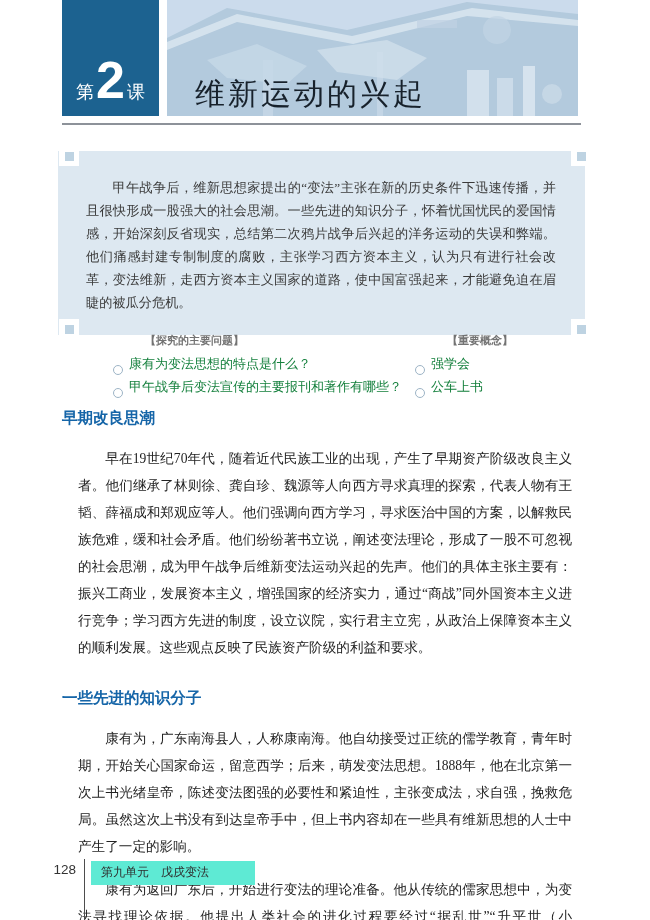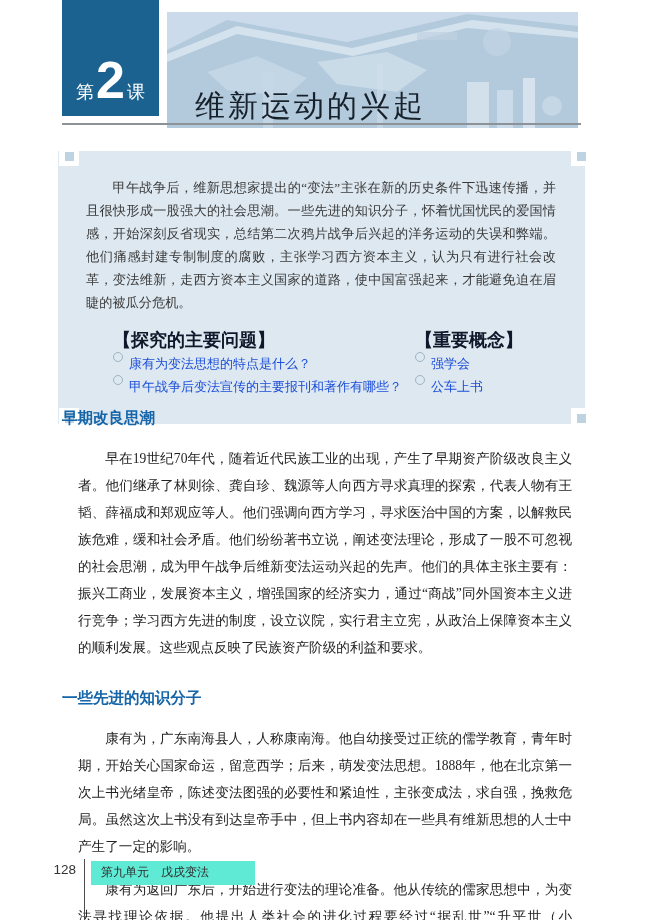--- a/index.html
+++ b/index.html
@@ -11,57 +11,57 @@
   .lesson-box{
     position:absolute;left:62px;top:0;width:97px;height:116px;
     background:#1c6290;color:#fff;
     display:flex;align-items:flex-end;justify-content:center;
     padding-bottom:12px;box-sizing:border-box;
   }
   .lesson-box .inner{display:flex;align-items:baseline;font-family:"Liberation Sans",sans-serif;}
   .lesson-prefix,.lesson-suffix{font-size:18px;}
   .lesson-number{font-size:52px;font-weight:bold;line-height:0.85;margin:0 2px;}
   .header-band{
-    position:absolute;left:167px;top:12px;width:411px;height:116px;
+    position:absolute;left:167px;top:0;width:411px;height:116px;
     background:#b3cadd;overflow:hidden;
   }
   .header-band svg{position:absolute;left:0;top:0;}
   .lesson-title{
     position:absolute;left:28px;top:74px;
     font-size:30px;letter-spacing:3px;color:#17212b;
     font-family:"Liberation Serif","DejaVu Serif",serif;
     white-space:nowrap;
   }
   .header-rule{position:absolute;left:62px;top:123px;width:519px;height:2px;background:#8d9299;}
   
   .intro-box{
-    position:absolute;left:58px;top:151px;width:527px;height:273px;
+    position:absolute;left:58px;top:151px;width:527px;height:184px;
     background:#dde8f1;box-sizing:border-box;
   }
   .corner{
     position:absolute;width:20px;height:20px;background:#ffffff;
     display:flex;align-items:center;justify-content:center;
   }
   .corner .dot{width:9px;height:9px;background:#bed3e2;}
   .corner.tl{left:1px;top:-5px;}
   .corner.tr{right:-6px;top:-5px;}
   .corner.bl{left:1px;bottom:-4px;}
   .corner.br{right:-6px;bottom:-4px;}
   .intro-text{
     padding:25px 29px 0 28px;text-indent:2em;
     font-size:13.2px;line-height:23px;color:#3a3a3a;text-align:justify;
   }
   .qa-row{display:flex;margin-top:15px;padding-left:55px;box-sizing:border-box;}
   .qa-col-questions{width:302px;flex:none;}
   .qa-col-concepts{flex:1;}
   .qa-heading{
     font-family:"Liberation Sans","DejaVu Sans",sans-serif;font-weight:bold;
-    font-size:18px;color:#0f172a;line-height:23px;
+    font-size:11px;color:#737373;line-height:23px;margin-left:32px;
   }
-  .qa-item{font-size:13px;line-height:23px;color:#1d4ed8;display:flex;align-items:flex-start;}
+  .qa-item{font-size:13px;line-height:23px;color:#15803d;display:flex;align-items:flex-end;}
   .bullet-circle{
     flex:none;width:8px;height:8px;border:1.4px solid #9db4c6;border-radius:50%;
     margin-right:6px;background:transparent;
   }
   
   .content{position:absolute;left:62px;top:408px;width:526px;}
   .section-heading{
     font-family:"Liberation Sans","DejaVu Sans",sans-serif;font-weight:bold;
     font-size:15.5px;color:#1565a8;margin:0 0 15px 0;
   }

